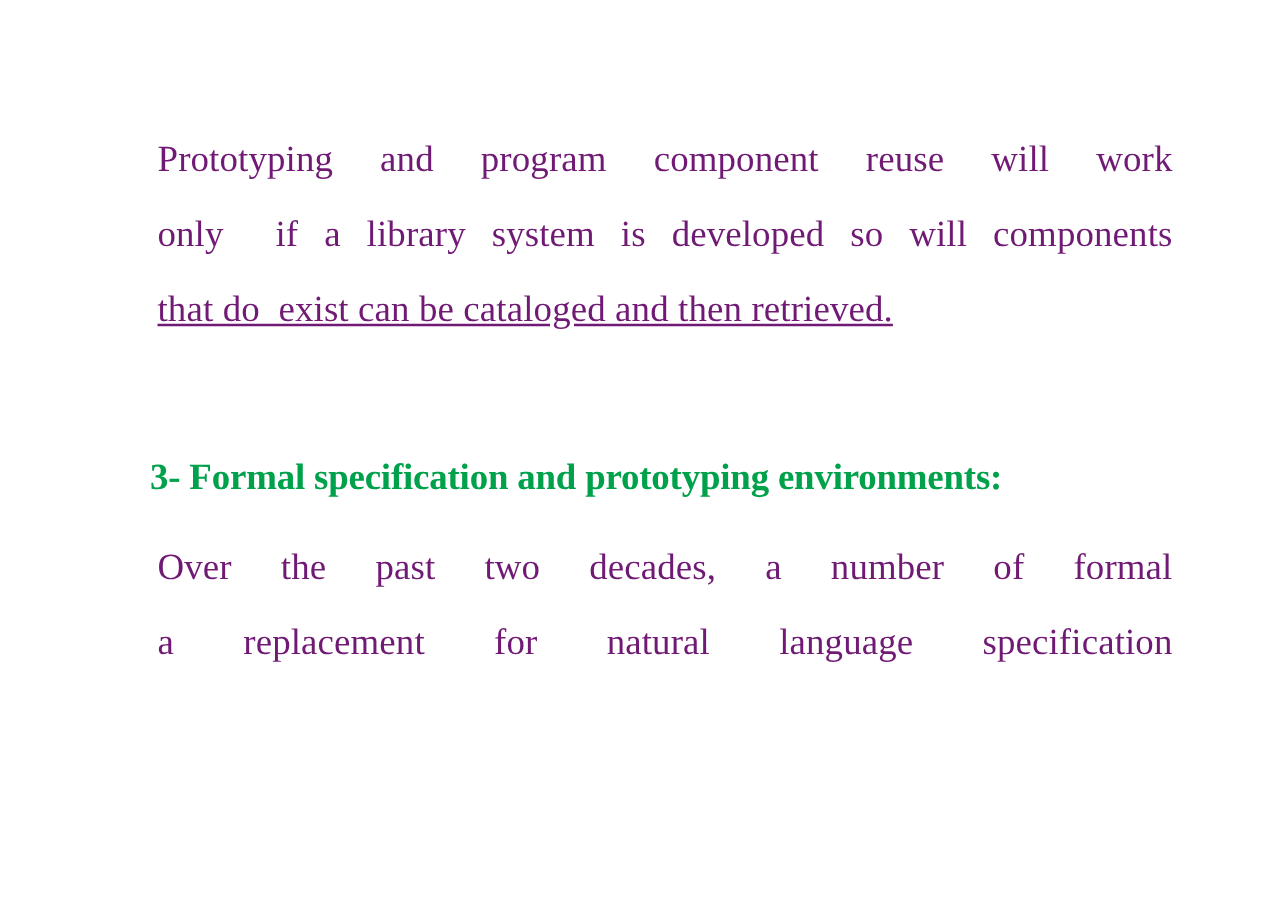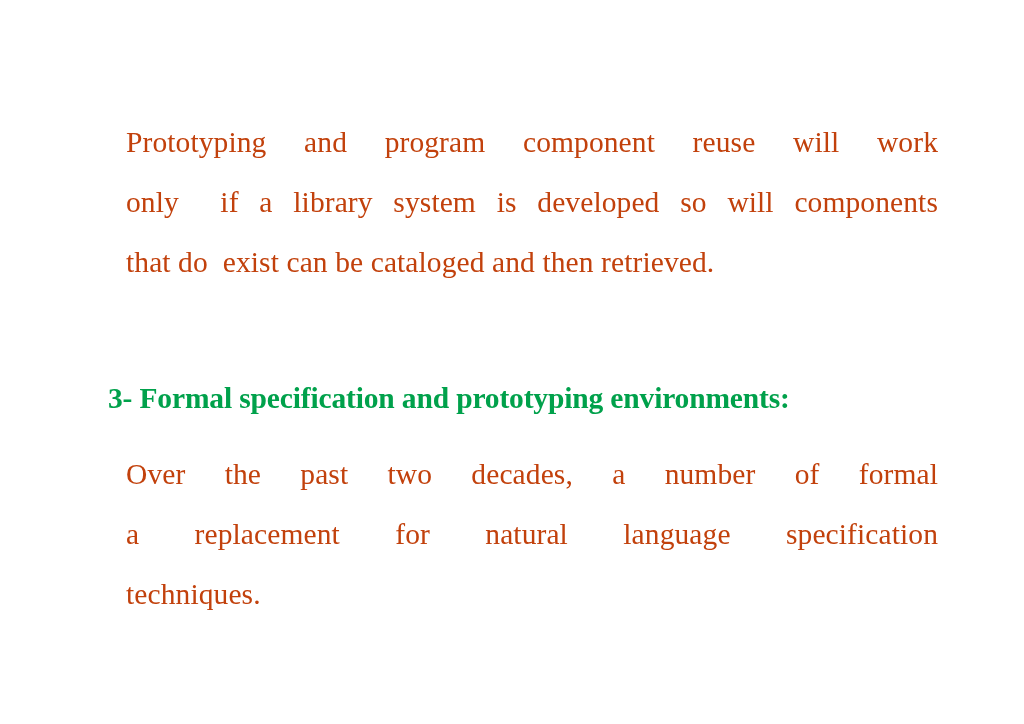--- a/index.html
+++ b/index.html
@@ -25,42 +25,42 @@
 
   
   .content {
     position: absolute;
     left: 108px;
     top: 96px;
     width: 830px;
   }
 
   .para {
-    margin: 16px;
+    margin: 2px;
     padding: 0;
-    color: #c2410c;
+    color: #701a75;
     font-size: 29.5px;
     line-height: 60px;
     text-align: justify;
     text-justify: inter-word;
     letter-spacing: 0.1px;
   }
 
   
   .para-body {
     margin-left: 18px;
     width: 812px;
   }
 
   .spacer {
     height: 60px;
   }
 
   .heading {
-    margin: 0;
+    margin: 12px;
     padding: 0;
     width: 830px;
     color: #00a14b;
     font-size: 29.5px;
     line-height: 60px;
     font-weight: bold;
     text-align: left;
     white-space: nowrap;
     letter-spacing: -0.15px;
   }
@@ -69,20 +69,21 @@
   .jline {
     display: block;
     text-align: justify;
     text-align-last: justify;
     width: 812px;
     line-height: 60px;
     white-space: pre;
   }
   .jline.last {
     text-align-last: left;
+    text-decoration: underline;
   }
 </style>
 </head>
 <body>
 
 <div class="slide">
 
   <div class="content">
 
     <div class="para para-body">
@@ -91,18 +92,17 @@
       <span class="jline last">that do  exist can be cataloged and then retrieved.</span>
     </div>
 
     <div class="spacer"></div>
 
     <div class="heading">3- Formal specification and prototyping environments:</div>
 
     <div class="para para-body">
       <span class="jline">Over the past two decades, a number of formal</span>
       <span class="jline">a replacement for natural language specification</span>
-      <span class="jline last">techniques.</span>
     </div>
 
   </div>
 
 </div>
 
 </body></html>

